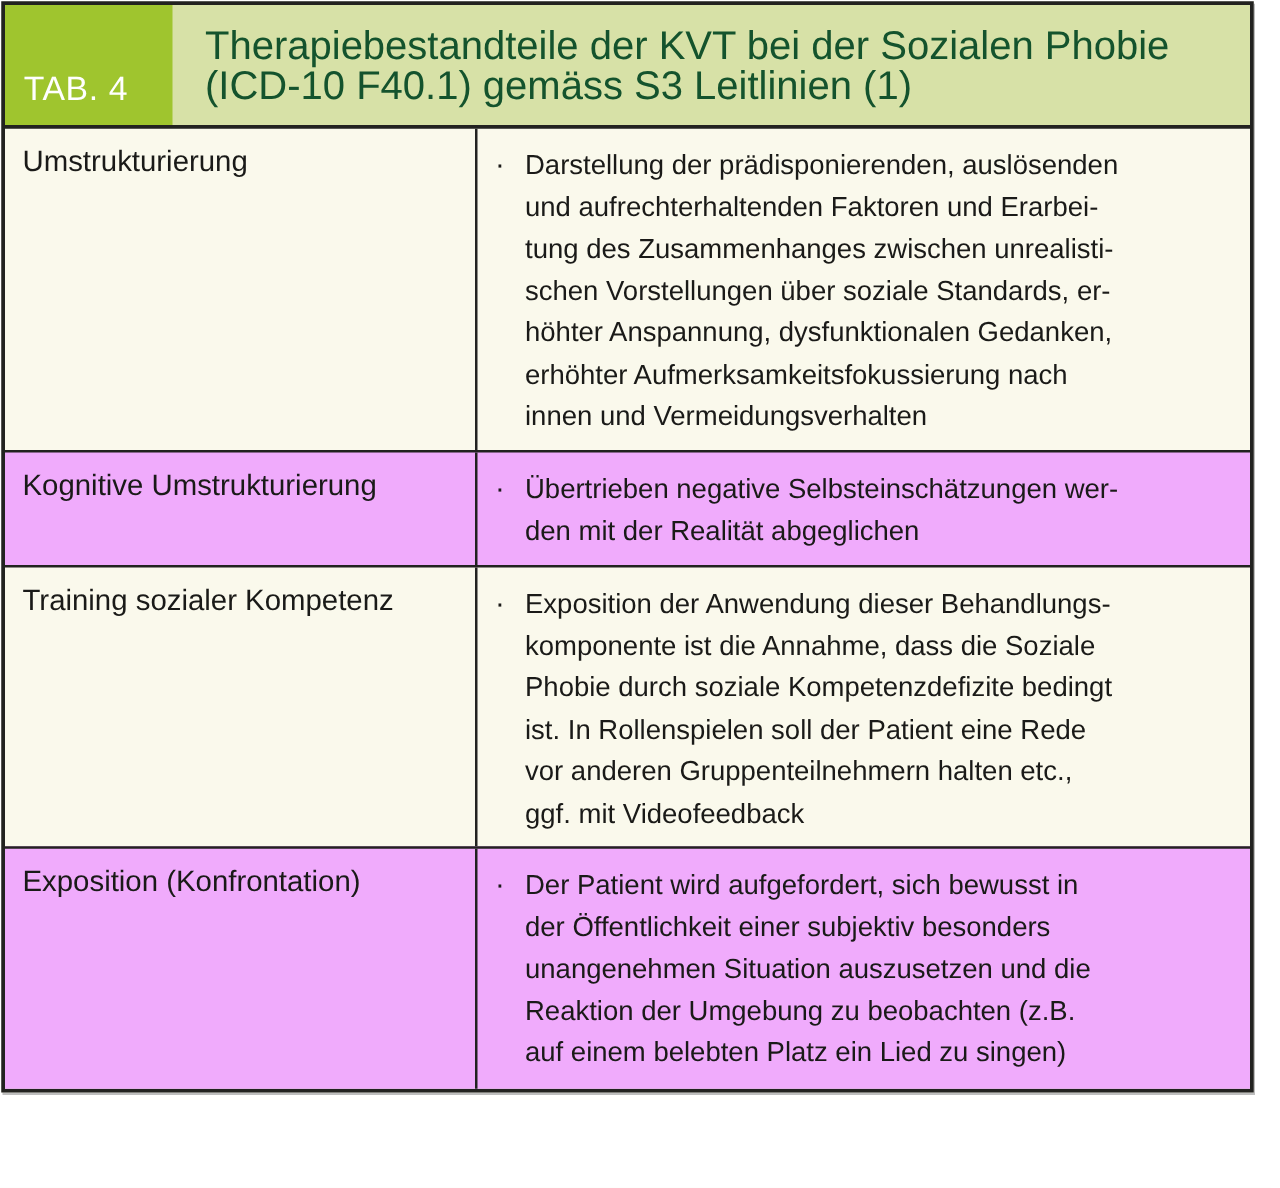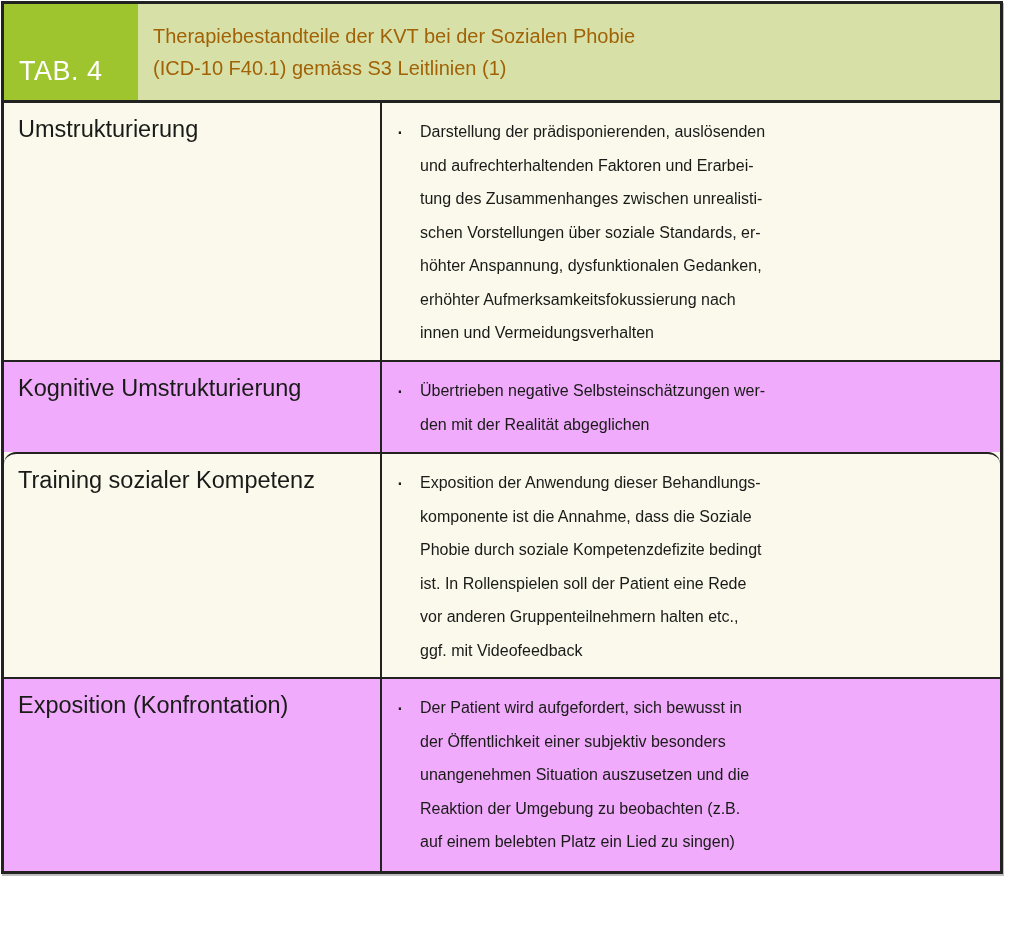--- a/index.html
+++ b/index.html
@@ -38,37 +38,37 @@
     padding: 0 0 13px 15px;
   }
   .tag-badge span {
     color: #ffffff;
     font-size: 27px;
     letter-spacing: 0.5px;
   }
   .table-title {
     display: flex;
     align-items: center;
-    padding-left: 15px;
-    color: #a16207;
-    font-size: 20px;
+    padding-left: 26px;
+    color: #14532d;
+    font-size: 32px;
     line-height: 32px;
     white-space: pre-line;
   }
   
   .row {
     display: grid;
     grid-template-columns: 376px 1fr;
     border-top: 3px solid #222220;
   }
   .row.green { background: #f0abfc; }
   .row.cream { background: #faf9ec; }
   .row-1 { min-height: 257px; }
   .row-2 { min-height: 90px;  border-top-width: 2px; }
-  .row-3 { min-height: 218px; border-top-width: 2px; border-radius: 12px; }
+  .row-3 { min-height: 218px; border-top-width: 2px; }
   .row-4 { min-height: 192px; border-top-width: 2px; }
   .cell-label {
     padding: 13px 10px 10px 14px;
     font-size: 23.5px;
     color: #1a1a18;
   }
   .cell-detail {
     border-left: 2px solid #222220;
     padding: 12px 10px 10px 14px;
     display: flex;
@@ -76,21 +76,21 @@
   }
   .bullet {
     width: 24px;
     flex: 0 0 24px;
     font-size: 23.5px;
     line-height: 33.5px;
     color: #1a1a18;
     text-align: left;
   }
   .btext {
-    font-size: 16px;
+    font-size: 22px;
     line-height: 33.5px;
     color: #1a1a18;
     white-space: pre-line;
   }
 </style>
 </head>
 <body>
 
 <div class="page">
   <div class="tab-table">

